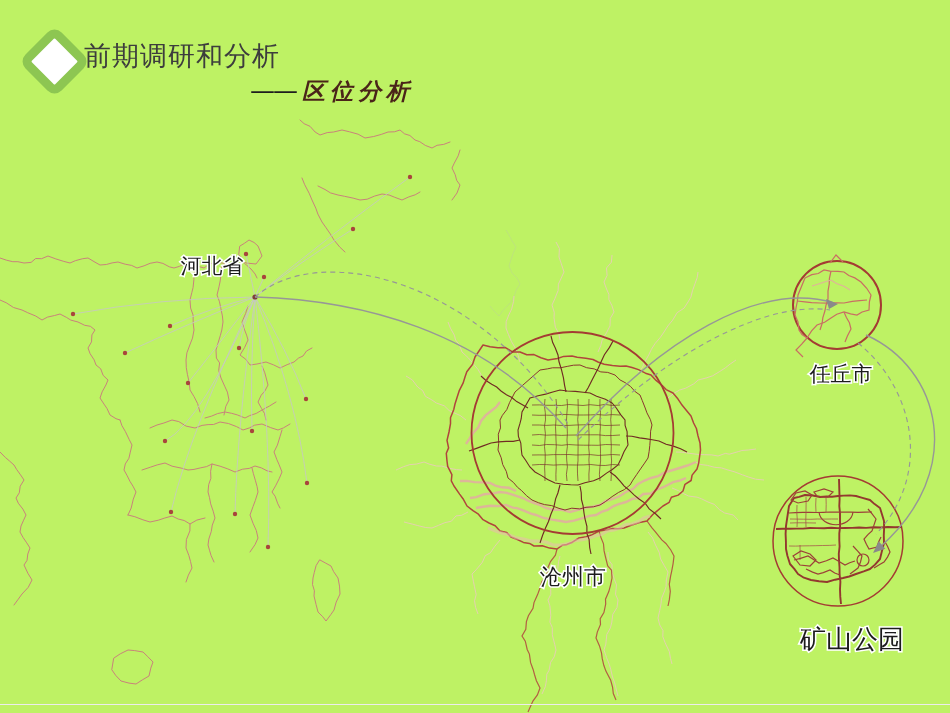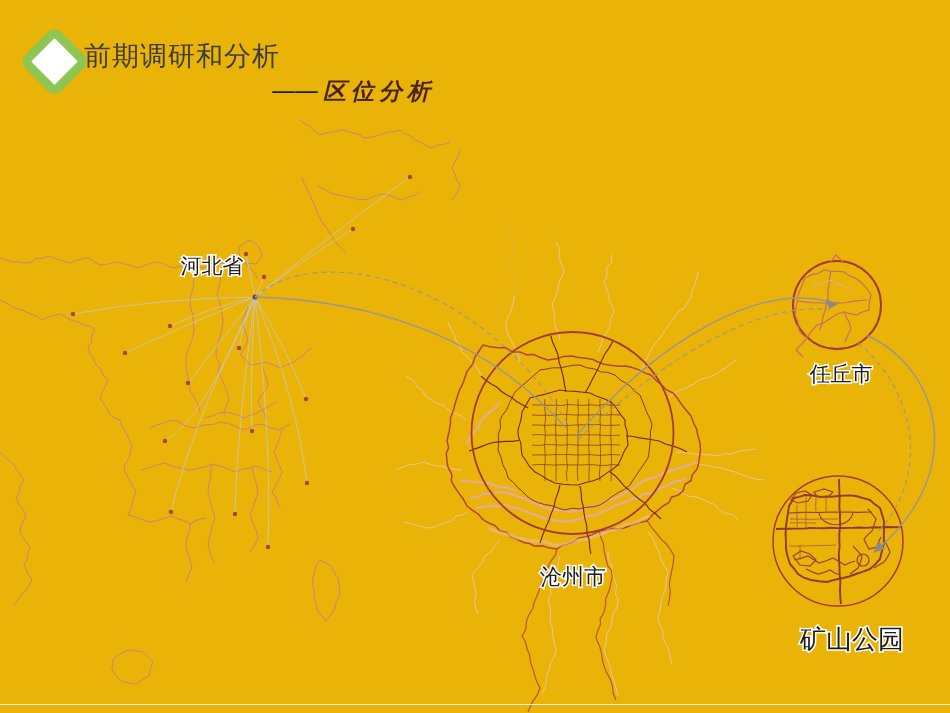--- a/index.html
+++ b/index.html
@@ -1,23 +1,23 @@
 <!DOCTYPE html>
 <html><head>
 <meta charset="utf-8">
 <style>
   html,body{margin:0;padding:0;background:#fff;}
-  .slide{position:relative;width:950px;height:713px;background:#eab308;overflow:hidden;
+  .slide{position:relative;width:950px;height:713px;background:#bef264;overflow:hidden;
          font-family:"Liberation Sans",sans-serif;}
   
   .logo{position:absolute;left:29px;top:36px;width:33px;height:33px;
         border:9px solid #8dc652;border-radius:10px;transform:rotate(45deg);background:#fff;}
   .title{position:absolute;left:84px;top:38px;font-family:"Liberation Serif",serif;
          font-size:27px;letter-spacing:1px;color:#3d3d3d;font-weight:400;margin:0;}
-  .subtitle{position:absolute;left:271px;top:76px;white-space:nowrap;}
+  .subtitle{position:absolute;left:250px;top:76px;white-space:nowrap;}
   .subtitle .dash{font-size:25px;color:#1d1d1d;letter-spacing:-2px;font-family:"DejaVu Sans",sans-serif;}
   .subtitle .calli{font-family:"Liberation Serif",serif;font-weight:bold;font-style:italic;
          font-size:23px;color:#4a2419;letter-spacing:5px;margin-left:6px;}
   .bottom-rule{position:absolute;left:0;top:704px;width:950px;height:1px;background:#ececec;}
   svg{position:absolute;left:0;top:0;}
   
   .coast{stroke:#c9837b;fill:none;stroke-width:1;stroke-linejoin:round;stroke-linecap:round}
   .faint{stroke:#b8b8b8;opacity:.35;fill:none;stroke-width:.8}
   .spider{stroke:#c6c6c6;fill:none;stroke-width:.8}
   .web{stroke:#ecc8c0;fill:none;stroke-width:1;opacity:.8}

